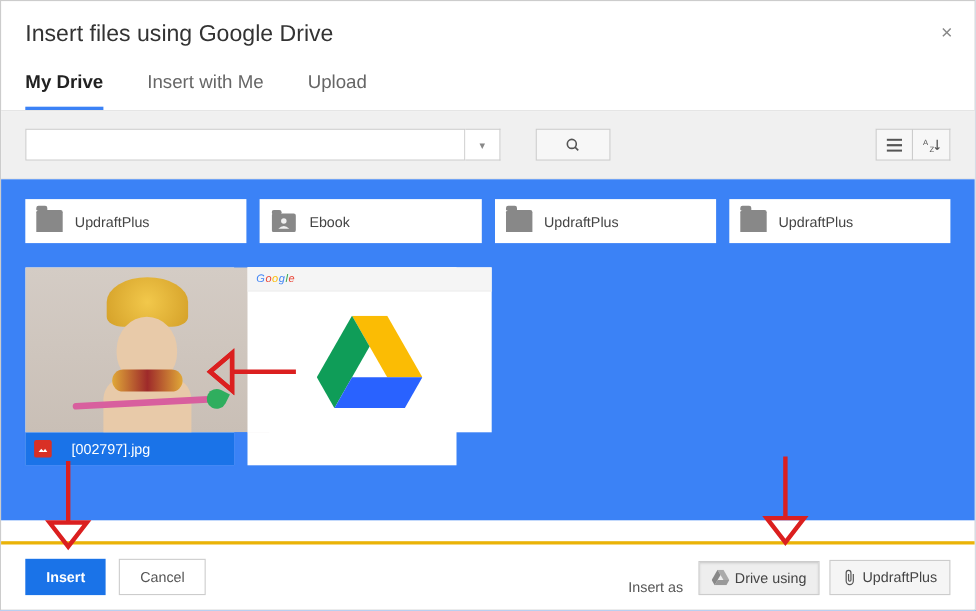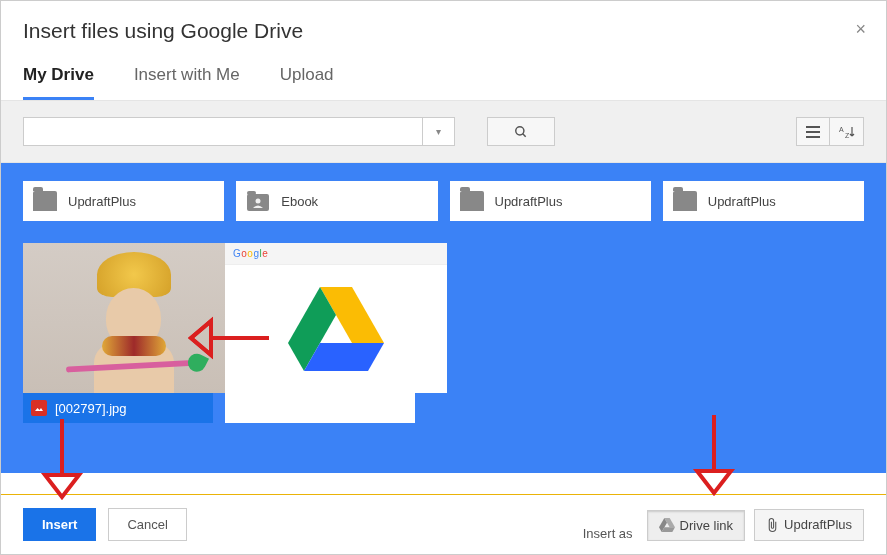--- a/index.html
+++ b/index.html
@@ -23,26 +23,26 @@
   .content { background: #3b82f6; padding: 18px 22px 6px 22px; height: 310px; overflow: hidden; }
   .folder-row { display: flex; gap: 12px; margin-bottom: 22px; }
   .folder { flex: 1; background: #fff; display: flex; align-items: center; padding: 10px; cursor: pointer; }
   .folder-icon { width: 24px; height: 20px; background: #888; border-radius: 2px 2px 0 0; margin-right: 11px; position: relative; }
   .folder-icon::before { content: ""; position: absolute; top: -4px; left: 0; width: 10px; height: 4px; background: #888; border-radius: 2px 2px 0 0; }
   .person-icon { width: 24px; height: 20px; margin-right: 11px; display:flex; align-items:center; justify-content:center; }
   .folder-label { font-size: 13px; color: #444; white-space: nowrap; overflow: hidden; text-overflow: ellipsis; }
   .file-row { display: flex; gap: 12px; }
   .thumb { width: 190px; background: #fff; cursor: pointer; }
   .thumb.selected { outline: 2px solid #3b82f6; }
-  .thumb-img { width: 222px; height: 150px; position: relative; display:flex; align-items:center; justify-content:center; overflow:hidden; }
-  .thumb-label { display: flex; align-items: center; padding: 7px 8px; gap: 8px; font-size: 13px; color: #444; white-space: nowrap; overflow: hidden; text-overflow: ellipsis; }
+  .thumb-img { width: 222px; height: 150px; position: relative; display:flex; align-items:center; justify-content:center; overflow:hidden;font-style:italic; }
+  .thumb-label { display: flex; align-items: center; padding: 7px 8px; gap: 18px; font-size: 13px; color: #444; white-space: nowrap; overflow: hidden; text-overflow: ellipsis; }
   .thumb.selected .thumb-label { background: #1a73e8; color: #fff; }
   .img-badge { width: 16px; height: 16px; background: #d93025; display: inline-flex; align-items:center; justify-content:center; flex-shrink:0; border-radius: 2px; }
   .pdf-badge { width: 16px; height: 16px; background: #d93025; display: inline-flex; align-items:center; justify-content:center; flex-shrink:0; border-radius: 2px; color:#fff; font-size:7px; font-weight:bold; }
-  .footer { position: absolute; left:0; right:0; bottom:0; border-top: 1px solid #eab308; background: #fff; padding: 13px 22px; display: flex; align-items: center; justify-content: space-between; gap: 35px; }
+  .footer { position: absolute; left:0; right:0; bottom:0; border-top: 3px solid #eab308; background: #fff; padding: 13px 22px; display: flex; align-items: center; justify-content: space-between; gap: 35px; }
   .footer-left { display: flex; gap: 12px; }
   .btn { padding: 8px 18px; font-size: 13px; cursor: pointer; border: 1px solid transparent; }
   .btn-primary { background: #1a73e8; color: #fff; font-weight: bold; }
   .btn-secondary { background: #fff; color: #555; border: 1px solid #ccc; text-align: right; }
   .footer-right { display: flex; align-items: flex-end; gap: 10px; }
   .insert-as-label { font-size: 13px; color: #555; margin-right: 4px; }
   .pill { display: flex; align-items: center; gap: 5px; padding: 7px 11px; border: 1px solid #ccc; background: #f5f5f5; font-size: 13px; color: #444; cursor: pointer; }
   .pill + .pill { margin-left: -1px; }
   .pill.selected { background: #eee; box-shadow: inset 0 1px 2px rgba(0,0,0,0.15); }
 
@@ -183,21 +183,21 @@
       <div class="btn btn-secondary">Cancel</div>
     </div>
     <div class="footer-right">
       <span class="insert-as-label">Insert as</span>
       <div class="pill selected">
         <svg width="16" height="14" viewBox="0 0 96 84">
             <polygon points="32,0 64,0 96,56 64,56" fill="#aaa"></polygon>
             <polygon points="32,0 0,56 16,84 48,28" fill="#888"></polygon>
             <polygon points="16,84 80,84 96,56 32,56" fill="#999"></polygon>
           </svg>
-        <span>Drive link</span>
+        <span>Drive using</span>
       </div>
       <div class="pill">
         <svg width="13" height="16" viewBox="0 0 24 28" fill="none" stroke="#555" stroke-width="2">
             <path d="M18 8v12a6 6 0 01-12 0V6a4 4 0 018 0v12a2 2 0 01-4 0V8"></path>
           </svg>
         <span>UpdraftPlus</span>
       </div>
     </div>
   </div>
 

